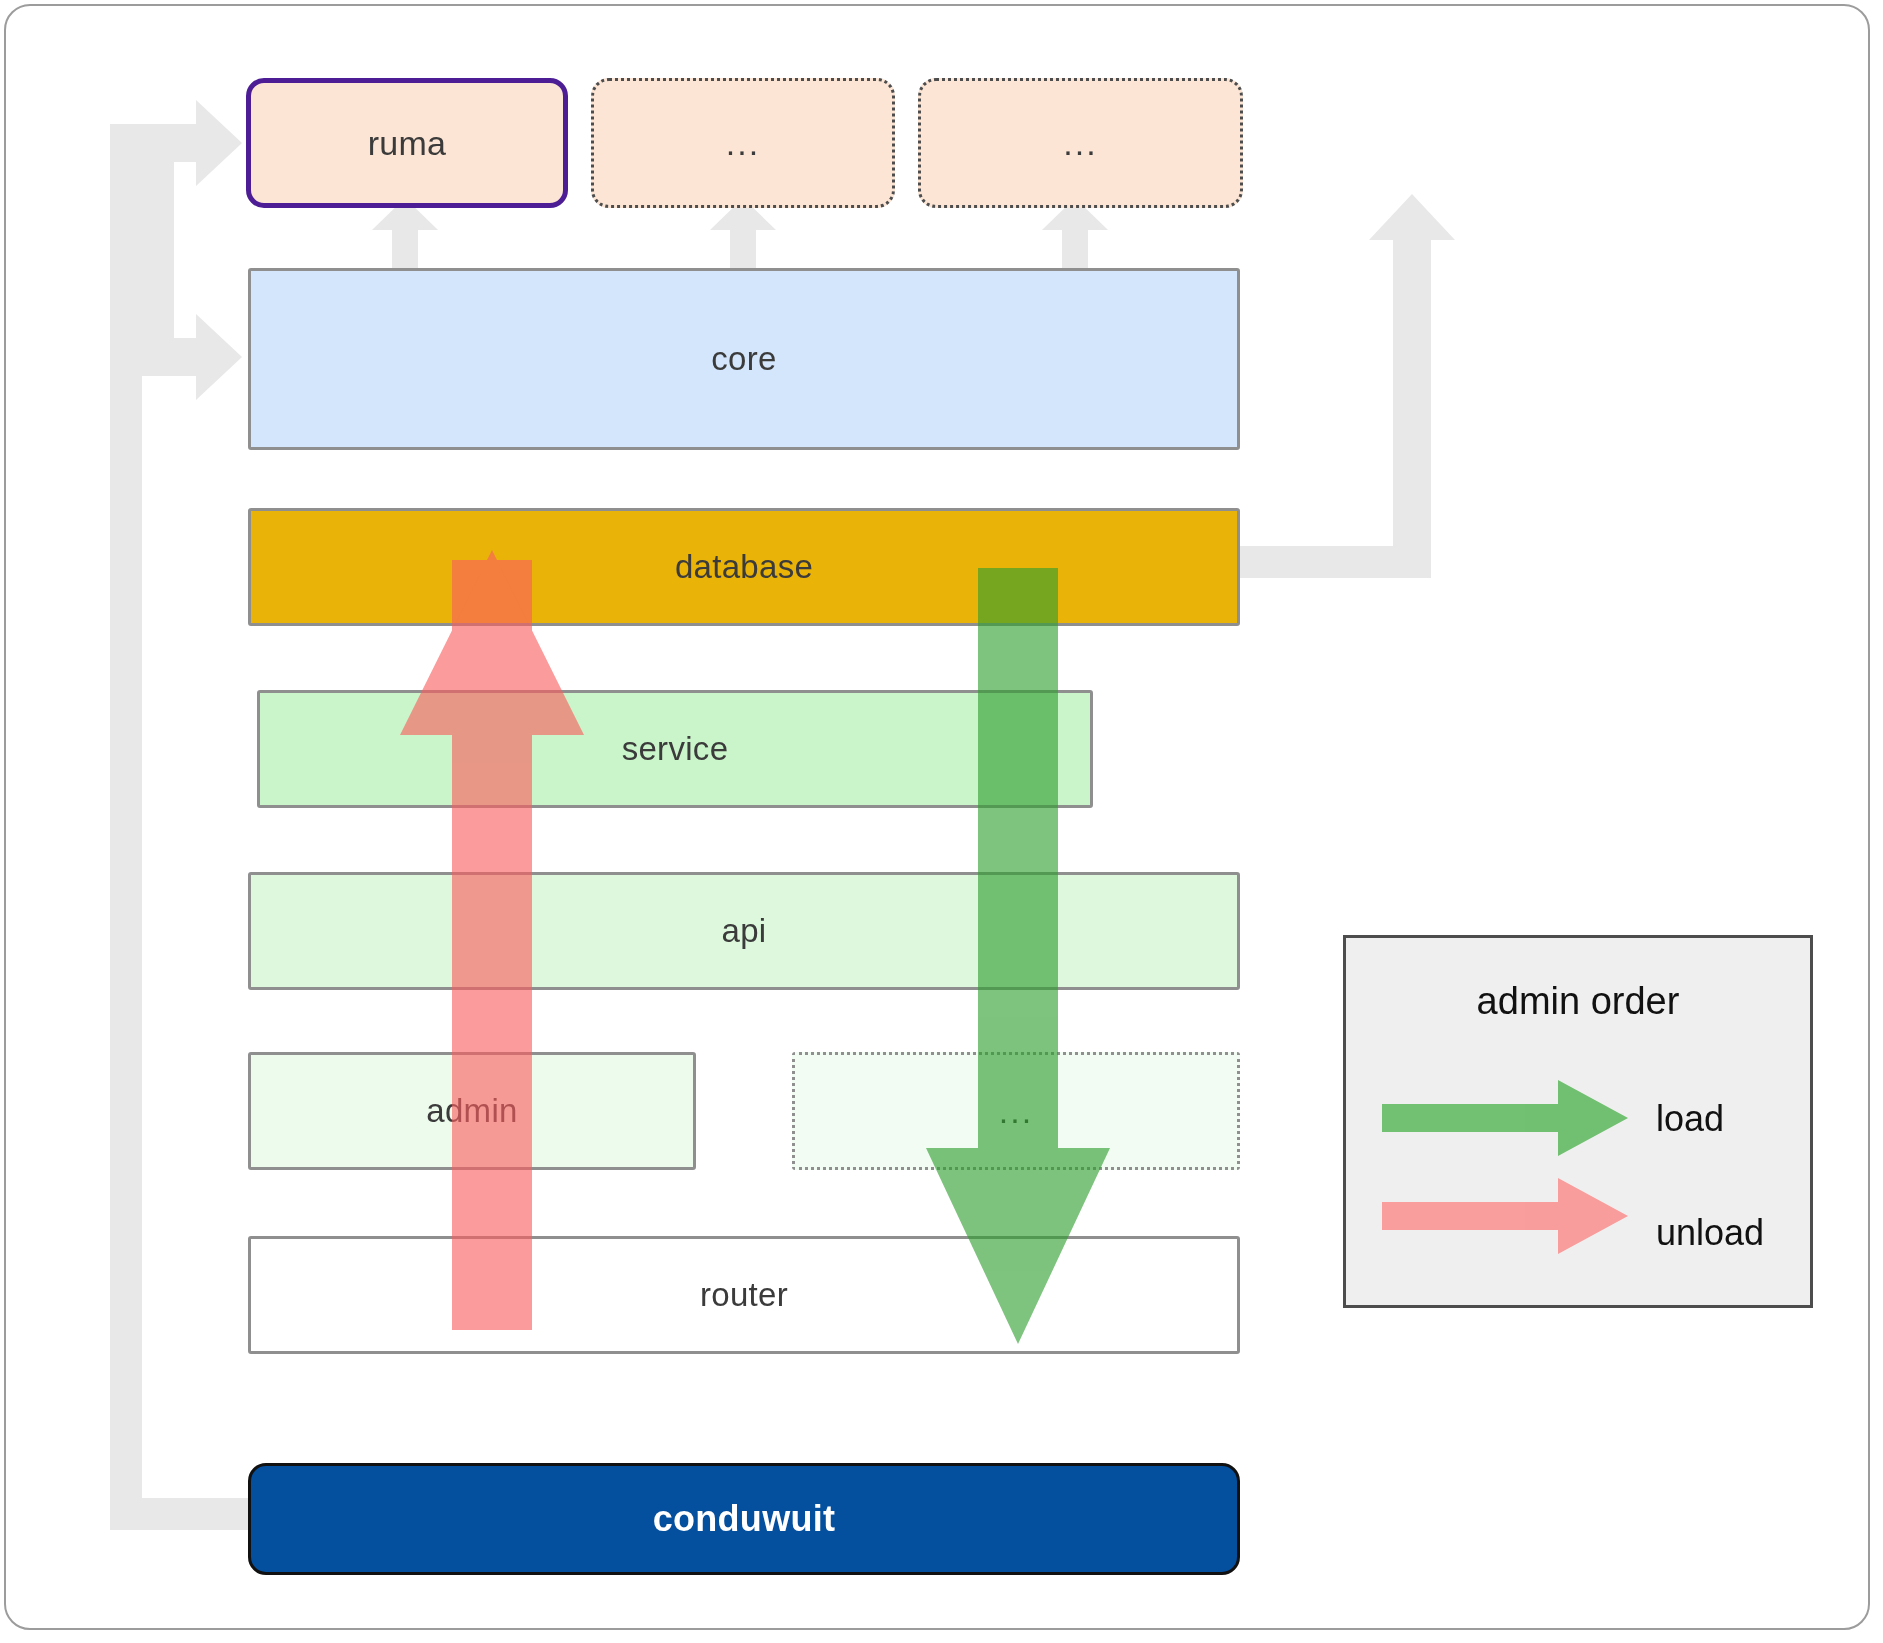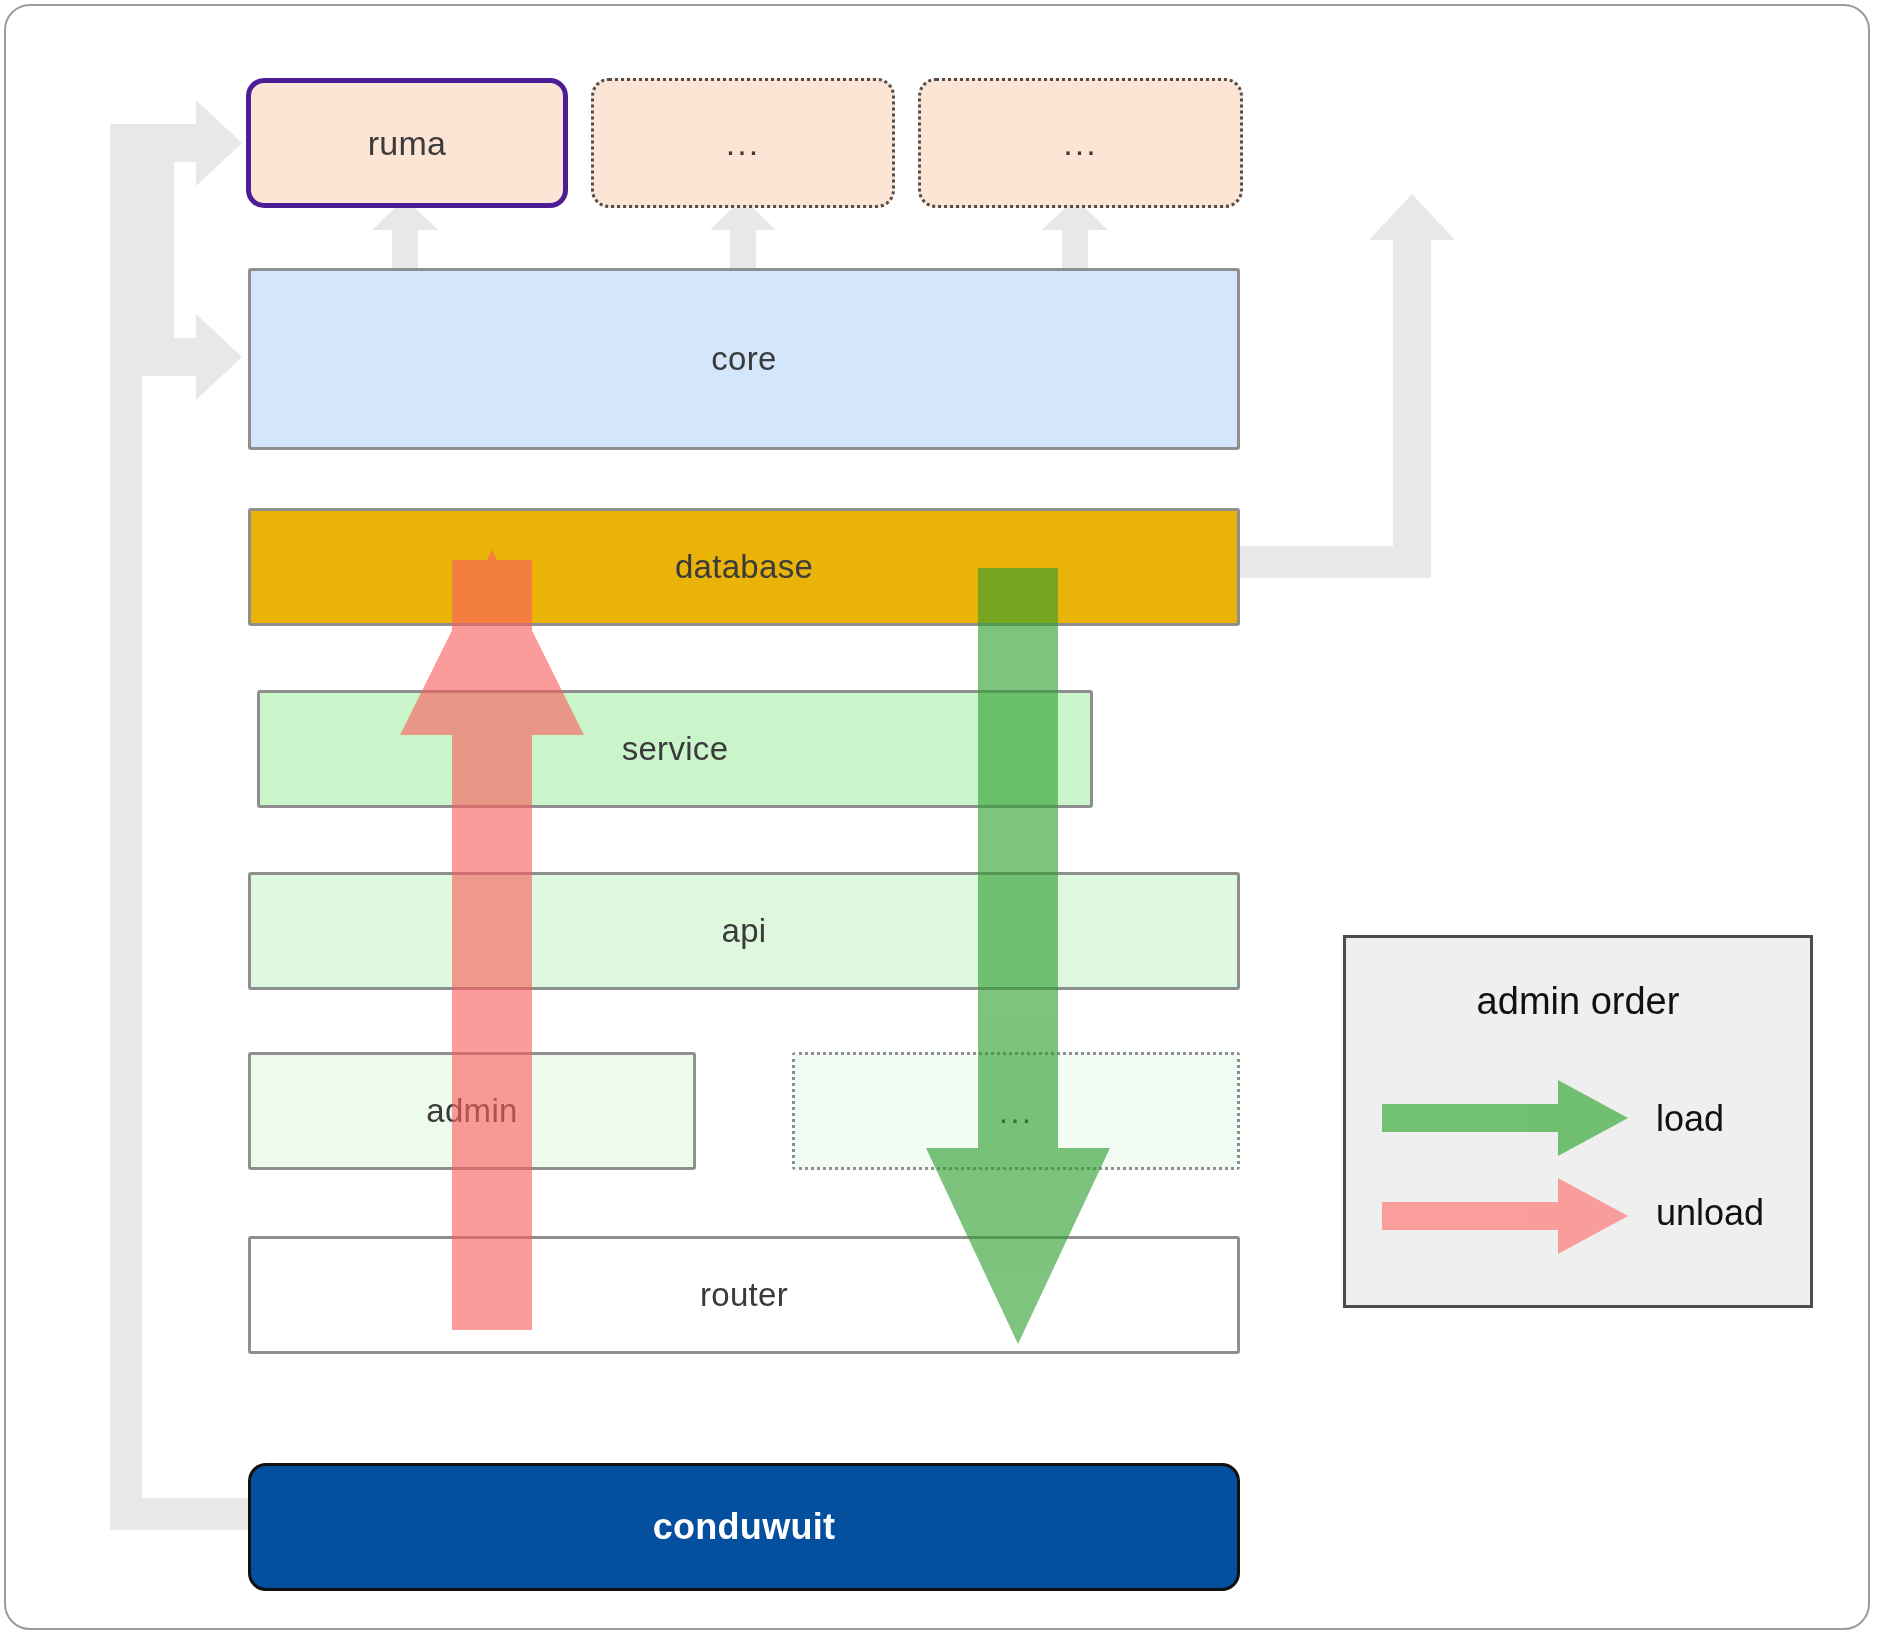--- a/index.html
+++ b/index.html
@@ -155,21 +155,21 @@
   <div class="node layer" style="left:248px; top:1052px; width:448px; height:118px; background:#ecfbec;">
     <span>admin</span>
   </div>
   <div class="node layer dashed" style="left:792px; top:1052px; width:448px; height:118px; background:#f2fcf2;">
     <span class="dots">...</span>
   </div>
   <div class="node layer" style="left:248px; top:1236px; width:992px; height:118px; background:#ffffff;">
     <span>router</span>
   </div>
 
-  <div class="node root" style="left:248px; top:1463px; width:992px; height:128px;">
+  <div class="node root" style="left:248px; top:1463px; width:992px; height:112px;">
     <span>conduwuit</span>
   </div>
 
   <svg class="overlay over" viewBox="0 0 1883 1643">
 
     <g opacity="0.62">
       <rect x="452" y="560" width="80" height="770" fill="#fa5e5e"></rect>
       <path d="M 492 550 L 584 735 L 532 735 L 532 745 L 452 745 L 452 735 L 400 735 Z" fill="#fa5e5e"></path>
     </g>
 
@@ -189,15 +189,15 @@
       </g>
     </svg>
     <div class="legend-label" style="left:310px; top:160px;">load</div>
 
     <svg style="position:absolute; left:36px; top:238px;" width="250" height="80" viewBox="0 0 250 80">
       <g opacity="0.85">
         <rect x="0" y="26" width="180" height="28" fill="#fa8e8e"></rect>
         <path d="M 246 40 L 176 78 L 176 54 L 168 54 L 168 26 L 176 26 L 176 2 Z" fill="#fa8e8e"></path>
       </g>
     </svg>
-    <div class="legend-label" style="left:310px; top:254px;">unload</div>
+    <div class="legend-label" style="left:310px; top:274px;">unload</div>
   </div>
 </div>
 
 </body></html>

